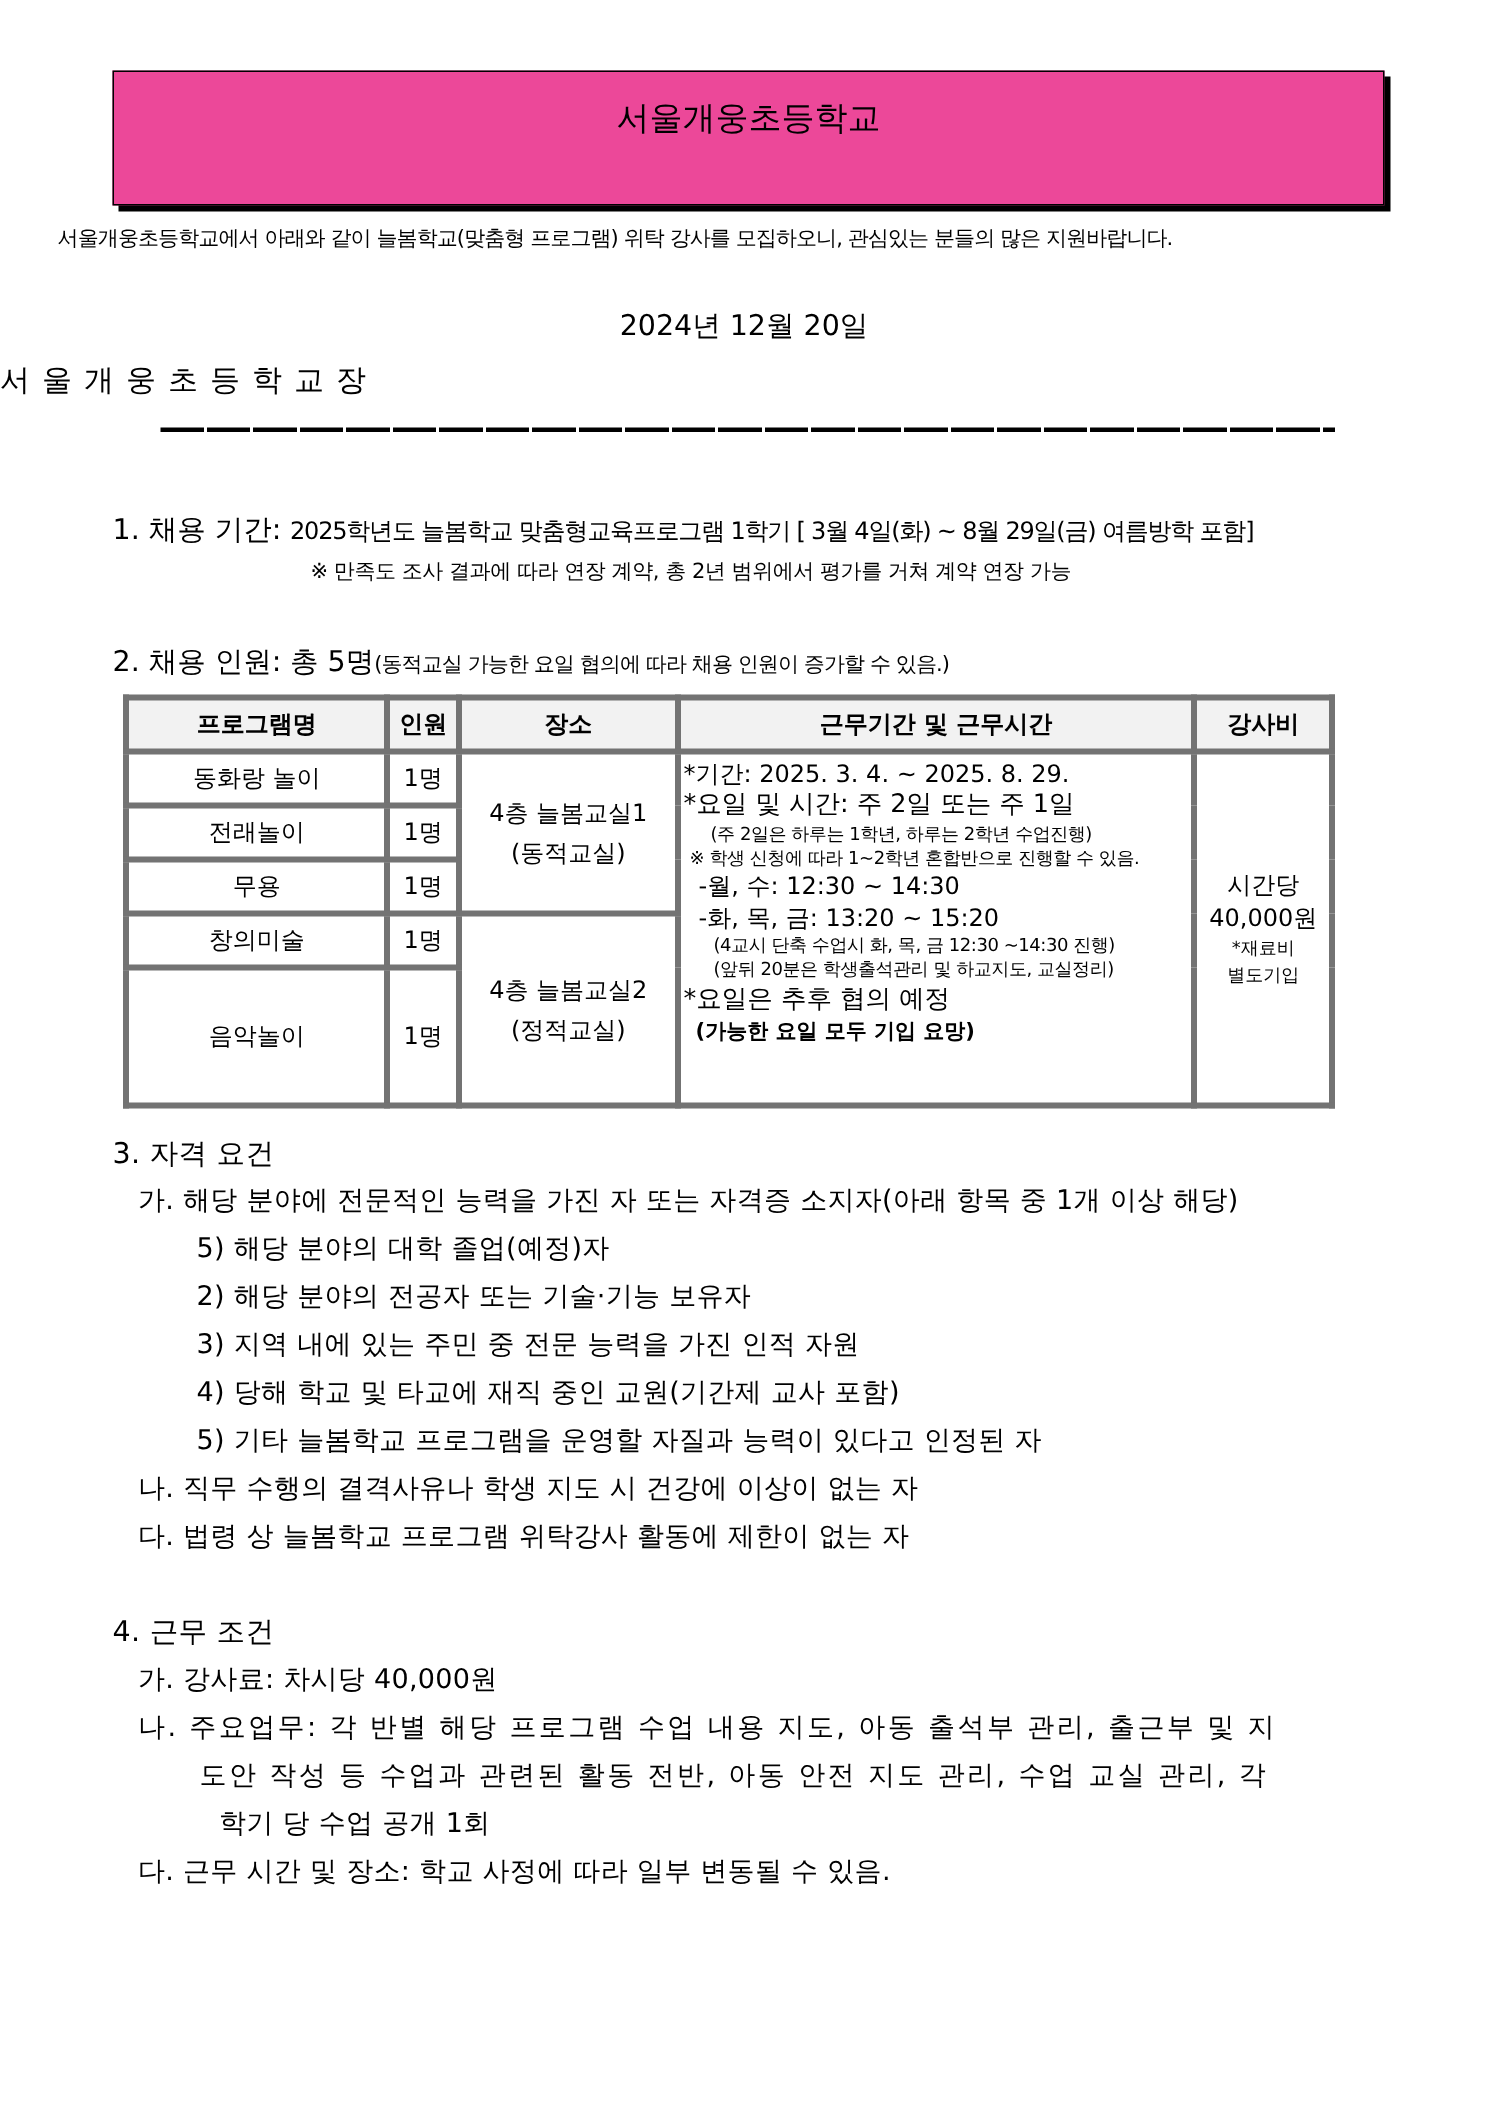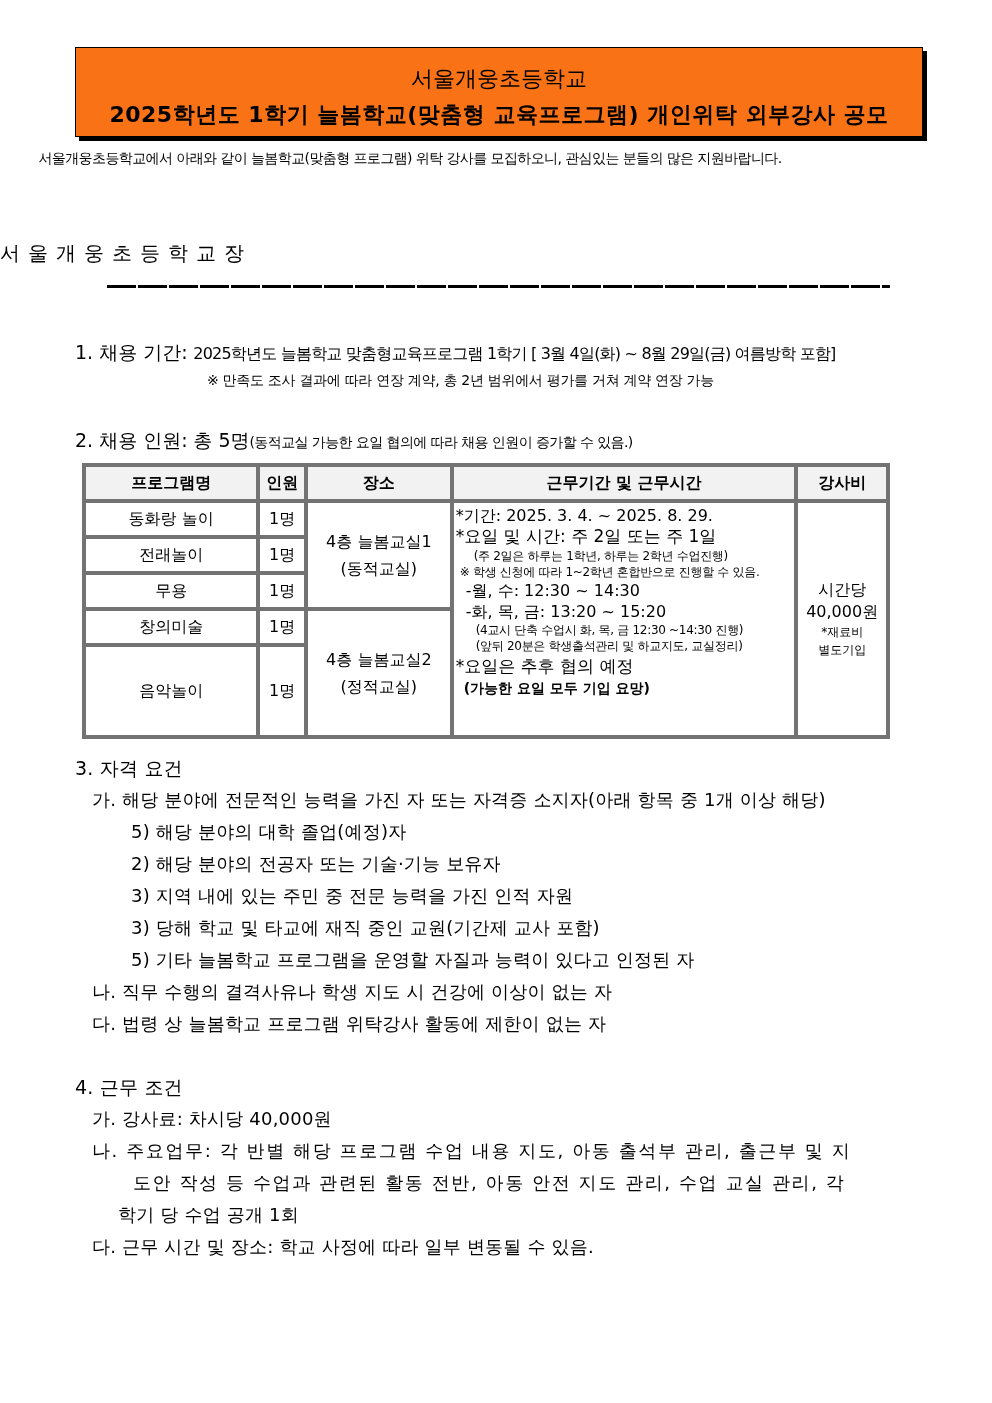--- a/index.html
+++ b/index.html
@@ -5,21 +5,21 @@
   html, body { margin: 0; padding: 0; background: #ffffff; }
   body {
     width: 992px; height: 1403px; position: relative; overflow: hidden;
     font-family: "DejaVu Sans", "Liberation Sans", sans-serif; color: #000;
   }
   .page { position: absolute; left: 0; top: 0; width: 992px; height: 1403px; }
 
   
   .title-box {
     position: absolute; left: 75px; top: 47px; width: 846px; height: 88px;
-    background: #f97316; border: 1px solid #000;
+    background: #ec4899; border: 1px solid #000;
     box-shadow: 4px 4px 0 0 #000;
     text-align: center;
   }
   .title-line1 { position: absolute; left: 0; right: 0; top: 16px; font-size: 22px; }
   .title-line2 { position: absolute; left: 0; right: 0; top: 52px; font-size: 22px; font-weight: bold; letter-spacing: 0.5px; }
 
   .intro { position: absolute; left: 0; width: 820px; top: 150px; text-align: center; font-size: 14px; letter-spacing: -0.6px; }
   .date { position: absolute; left: 0; width: 992px; top: 204px; text-align: center; font-size: 19px; }
   .principal { position: absolute; left: 0; width: 992px; top: 240px; font-size: 20px; letter-spacing: 8px; }
   .rule {
@@ -56,24 +56,24 @@
 
   .line { position: absolute; font-size: 18px; white-space: nowrap; letter-spacing: 0.2px; }
 </style>
 </head>
 <body>
 
 <div class="page">
 
   <div class="title-box">
     <div class="title-line1">서울개웅초등학교</div>
-    <div class="title-line2">2025학년도 1학기 늘봄학교(맞춤형 교육프로그램) 개인위탁 외부강사 공모</div>
   </div>
 
   <div class="intro">서울개웅초등학교에서 아래와 같이 늘봄학교(맞춤형 프로그램) 위탁 강사를 모집하오니, 관심있는 분들의 많은 지원바랍니다.</div>
+  <div class="date">2024년 12월 20일</div>
   <div class="principal">서울개웅초등학교장</div>
   <div class="rule"></div>
 
   <div class="sec" style="top:340px;">
     <span class="num">1. 채용 기간:</span>
     <span class="mid">2025학년도 늘봄학교 맞춤형교육프로그램 1학기 [ 3월 4일(화) ~ 8월 29일(금) 여름방학 포함]</span>
   </div>
   <div class="note" style="top:372px;">※ 만족도 조사 결과에 따라 연장 계약, 총 2년 범위에서 평가를 거쳐 계약 연장 가능</div>
 
   <div class="sec" style="top:428px;">
@@ -144,25 +144,25 @@
       <td>1명</td>
     </tr>
   </tbody>
     </table>
 
   <div class="line" style="left:75px; top:756px; font-size:19px;">3. 자격 요건</div>
   <div class="line" style="left:92px; top:788px;">가. 해당 분야에 전문적인 능력을 가진 자 또는 자격증 소지자(아래 항목 중 1개 이상 해당)</div>
   <div class="line" style="left:131px; top:820px;">5) 해당 분야의 대학 졸업(예정)자</div>
   <div class="line" style="left:131px; top:852px;">2) 해당 분야의 전공자 또는 기술·기능 보유자</div>
   <div class="line" style="left:131px; top:884px;">3) 지역 내에 있는 주민 중 전문 능력을 가진 인적 자원</div>
-  <div class="line" style="left:131px; top:916px;">3) 당해 학교 및 타교에 재직 중인 교원(기간제 교사 포함)</div>
+  <div class="line" style="left:131px; top:916px;">4) 당해 학교 및 타교에 재직 중인 교원(기간제 교사 포함)</div>
   <div class="line" style="left:131px; top:948px;">5) 기타 늘봄학교 프로그램을 운영할 자질과 능력이 있다고 인정된 자</div>
   <div class="line" style="left:92px; top:980px;">나. 직무 수행의 결격사유나 학생 지도 시 건강에 이상이 없는 자</div>
   <div class="line" style="left:92px; top:1012px;">다. 법령 상 늘봄학교 프로그램 위탁강사 활동에 제한이 없는 자</div>
 
   <div class="line" style="left:75px; top:1075px; font-size:19px;">4. 근무 조건</div>
   <div class="line" style="left:92px; top:1107px;">가. 강사료: 차시당 40,000원</div>
   <div class="line" style="left:92px; top:1139px; letter-spacing:1.6px;">나. 주요업무: 각 반별 해당 프로그램 수업 내용 지도, 아동 출석부 관리, 출근부 및 지</div>
   <div class="line" style="left:133px; top:1171px; letter-spacing:1.6px;">도안 작성 등 수업과 관련된 활동 전반, 아동 안전 지도 관리, 수업 교실 관리, 각</div>
-  <div class="line" style="left:118px; top:1203px;">학기 당 수업 공개 1회</div>
+  <div class="line" style="left:146px; top:1203px;">학기 당 수업 공개 1회</div>
   <div class="line" style="left:92px; top:1235px;">다. 근무 시간 및 장소: 학교 사정에 따라 일부 변동될 수 있음.</div>
 
 </div>
 
 </body></html>

